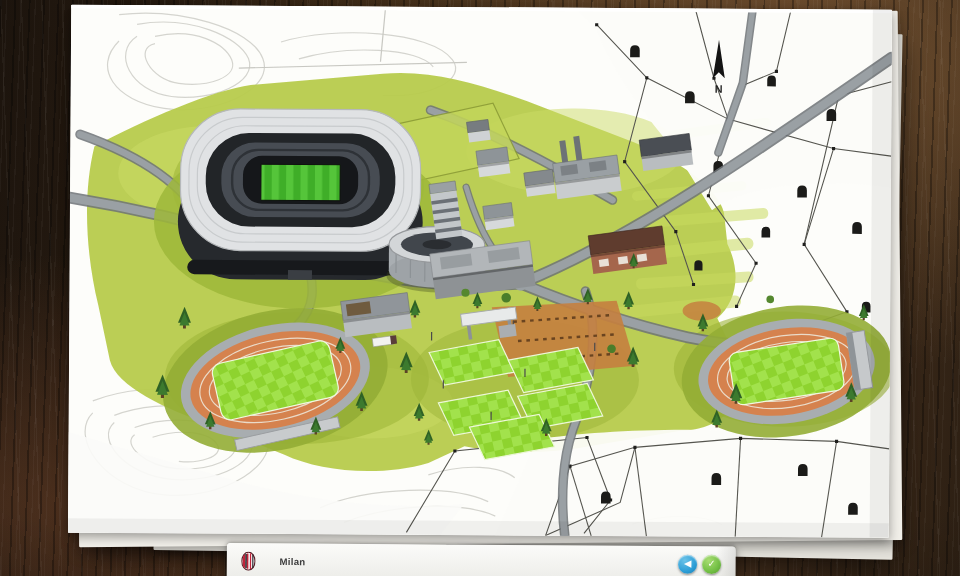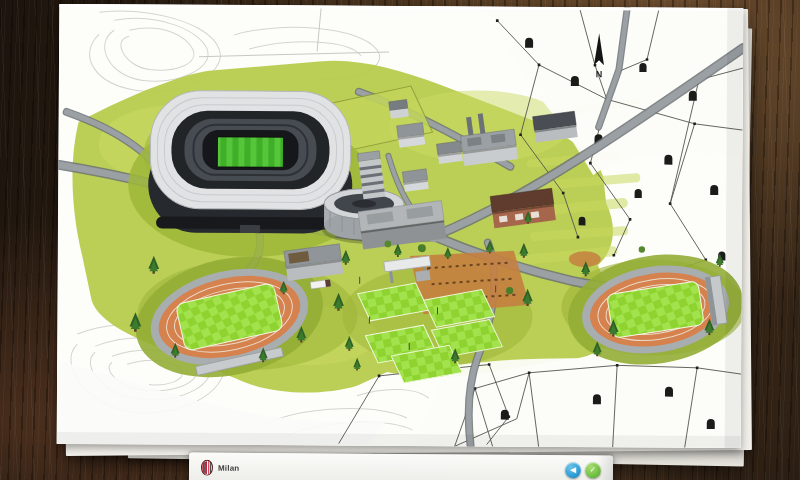--- a/index.html
+++ b/index.html
@@ -26,21 +26,21 @@
   .sheetTop{left:58px;top:6px;width:684px;height:440px;background:#fcfcfa;
           transform:rotate(.35deg);box-shadow:0 3px 9px rgba(0,0,0,.38);}
   .sheetTop svg{display:block;}
   .bottomBar{position:absolute;left:189px;top:454px;width:424px;height:30px;
           transform:rotate(.4deg);border-radius:3px 3px 0 0;
           background:linear-gradient(180deg,#fbfbf9,#ecece8);
           box-shadow:0 -1px 3px rgba(0,0,0,.25), 0 3px 8px rgba(0,0,0,.45);
           display:flex;align-items:center;padding:0 12px;box-sizing:border-box;}
   .barShade{position:absolute;right:0;top:0;width:16px;height:100%;
           background:linear-gradient(90deg,transparent,rgba(0,0,0,.10));border-radius:0 3px 0 0;}
-  .teamName{font-size:8px;font-weight:bold;color:#3c3c3c;margin-left:5px;letter-spacing:.2px;text-align:right;}
+  .teamName{font-size:8px;font-weight:bold;color:#3c3c3c;margin-left:20px;letter-spacing:.2px;text-align:right;}
   .btnGroup{margin-left:auto;display:flex;gap:4px;}
   .roundBtn{width:16px;height:16px;border-radius:50%;border:none;padding:0;cursor:pointer;
           color:#fff;font-size:8px;line-height:16px;text-align:center;
           box-shadow:inset 0 1px 1px rgba(255,255,255,.6), 0 1px 2px rgba(0,0,0,.4);}
   .btnBack{background:radial-gradient(circle at 35% 30%, #6cc3e8, #2d9ed6 60%, #1b7cb0);}
   .btnConfirm{background:radial-gradient(circle at 35% 30%, #a8dd72, #72bf44 60%, #539a2b);}
   .crest{display:block;}
 </style>
 </head>
 <body>

